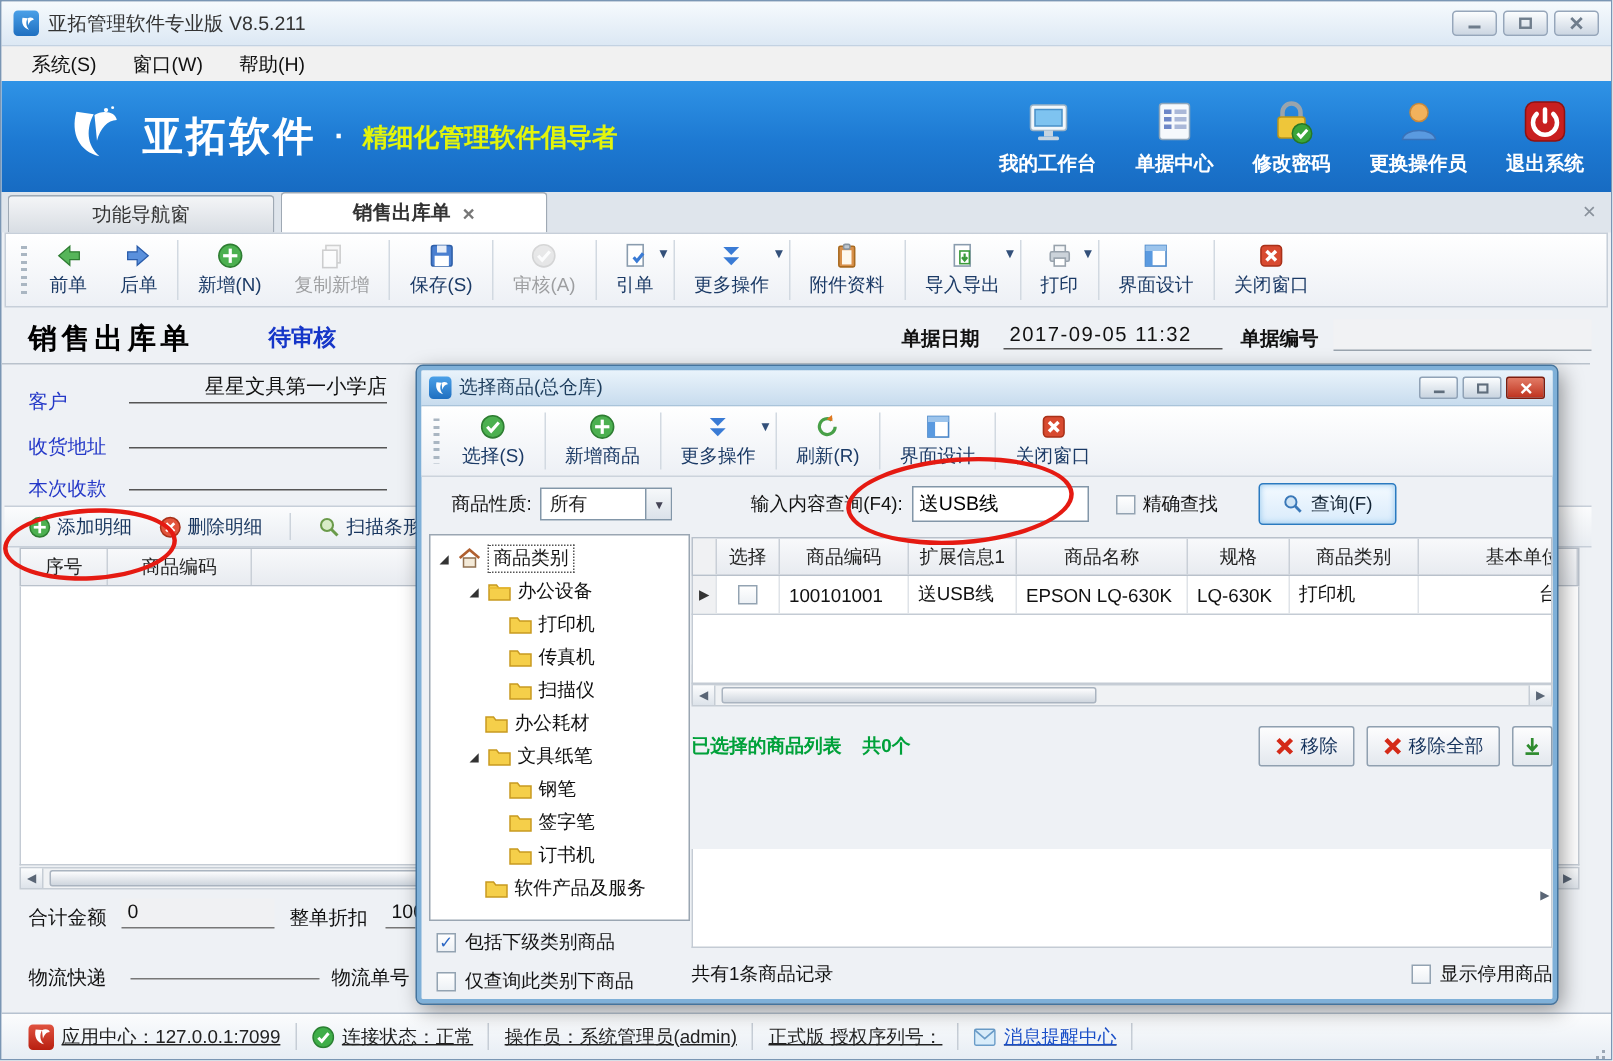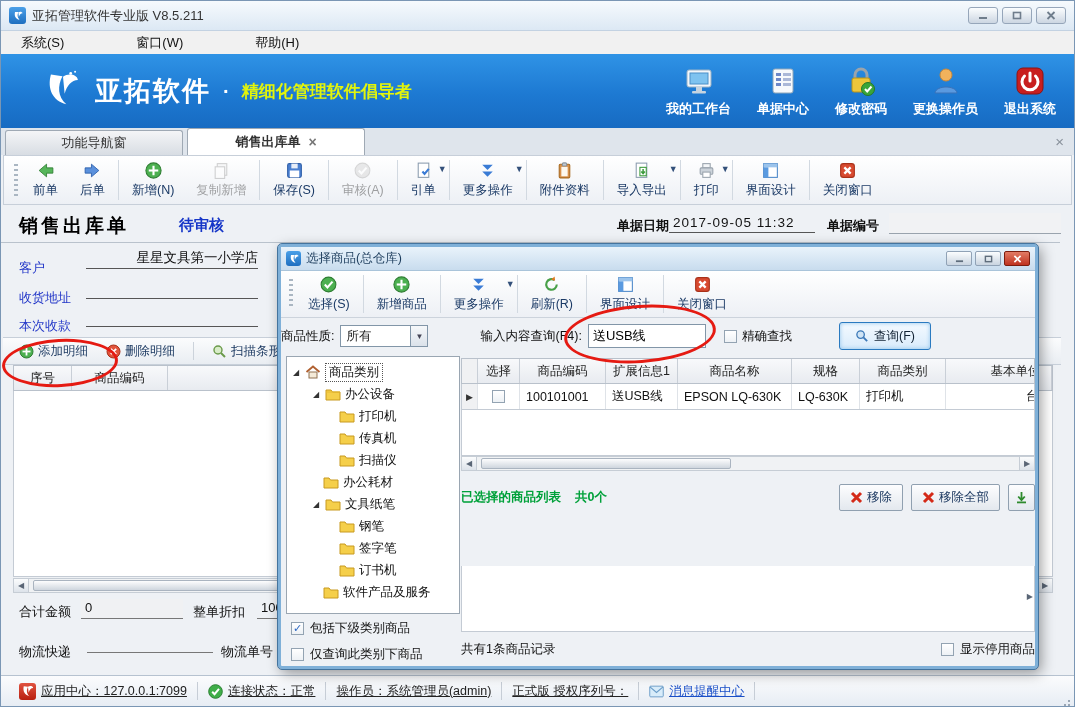--- a/index.html
+++ b/index.html
@@ -15,21 +15,21 @@
   .applogo { width:17px; height:17px; border-radius:3px; background:linear-gradient(#4aa0e8,#1f6fc0);
     display:inline-flex; align-items:center; justify-content:center; flex:0 0 auto; }
   .applogo svg{ width:12px; height:12px; }
   .winbtns { margin-left:auto; display:flex; gap:4px; }
   .wbtn { width:30px; height:17px; border:1px solid #96a6ba; border-radius:3px;
     background:linear-gradient(#fbfdfe,#ccd6e2); display:flex; align-items:center; justify-content:center; }
   .wbtn svg { width:10px; height:9px; }
 
   
   .menubar { position:absolute; left:0; top:30px; right:0; height:23px; background:#f1f1f1;
-    display:flex; align-items:center; padding-left:8px;gap:48px; }
+    display:flex; align-items:center; padding-left:8px; }
   .menuitem { padding:3px 12px; font-size:13px; color:#111; }
 
   
   .banner { position:absolute; left:0; top:53px; right:0; height:74px;
     background:linear-gradient(180deg,#2f93e6 0%,#1d79d2 55%,#176bc2 100%); display:flex; align-items:center; }
   .brandwrap { display:flex; align-items:center; margin-left:40px; gap:10px; }
   .brandwrap svg { width:44px; height:44px; }
   .brand { color:#fff; font-size:27px; font-weight:bold; letter-spacing:2px; }
   .brand-dot { color:#fff; font-size:20px; font-weight:bold; margin:0 2px; }
   .slogan { color:#e3f50a; font-size:17px; font-weight:bold; }
@@ -54,21 +54,21 @@
     gap:2px; padding:3px 11px; font-size:12.5px; color:#1b3a66; white-space:nowrap; }
   .tbtn svg { width:19px; height:19px; }
   .tbtn.dim { opacity:.45; filter:grayscale(1); }
   .tbtn .dd { position:absolute; right:0px; top:8px; font-size:9px; color:#33507a; }
   .tsep { width:1px; background:#d2d9e1; margin:4px 2px; }
 
   
   .formheader { position:absolute; left:0; top:204px; right:14px; height:38px; border-bottom:1px solid #b9c2cc; }
   .formtitle { position:absolute; left:18px; top:8px; font-size:19px; font-weight:bold; color:#000; letter-spacing:3px; }
   .formstatus { position:absolute; left:178px; top:11px; font-size:15px; font-weight:bold; color:#1636c8; }
-  .datelabel { position:absolute; left:600px; top:12px; font-size:13px; font-weight:bold; color:#111;margin-left:16px; }
+  .datelabel { position:absolute; left:600px; top:12px; font-size:13px; font-weight:bold; color:#111; }
   .datevalue { position:absolute; left:668px; top:10px; width:146px; font-size:13.5px; color:#111;
     border-bottom:1px solid #555; padding:0 2px 2px 4px; letter-spacing:1px; }
   .nolabel { position:absolute; left:826px; top:12px; font-size:13px; font-weight:bold; color:#111; }
   .nofield { position:absolute; left:888px; top:8px; width:172px; height:21px; background:#f1f2f4; border-bottom:1px solid #9aa4ae; }
 
   
   .flabel { position:absolute; font-size:13px; color:#2438c8; }
   .fline  { position:absolute; border-bottom:1px solid #555; height:20px; font-size:13.5px; color:#111; padding-left:4px;text-align:right; }
   .detailbar { position:absolute; left:2px; top:336px; width:1058px; height:28px;
     background:linear-gradient(#fbfcfd,#e9edf2); border-top:1px solid #c7cfd9; border-bottom:1px solid #c7cfd9;
@@ -111,21 +111,21 @@
   .dlg-title .applogo { width:15px; height:15px; }
   .dlg-title .ttext { margin-left:5px; font-size:12.5px; color:#1c3c5c; }
   .dlg-btns { margin-left:auto; display:flex; gap:3px; }
   .dbtnw { width:26px; height:15px; border:1px solid #90a2b6; border-radius:2px;
     background:linear-gradient(#fbfdfe,#c9d4e0); display:flex; align-items:center; justify-content:center; }
   .dbtnw svg { width:9px; height:8px; }
   .dbtnw.red { background:linear-gradient(#e27b65,#bf3320); border-color:#7c1d0f; }
 
   .dlg-toolbar { height:47px; background:linear-gradient(#ffffff,#edf0f5); border-bottom:1px solid #ccd3dc;
     display:flex; align-items:stretch; padding-left:8px; }
-  .dlg-search { height:36px; display:flex; align-items:center; padding-left:0; position:relative; }
+  .dlg-search { height:36px; display:flex; align-items:center; padding-left:20px; position:relative; }
   .slabel { font-size:12.5px; color:#111; }
   .selectbox { width:88px; height:22px; background:#fff; border:1px solid #8296a8; display:flex; align-items:center; margin-left:6px; }
   .selectbox .val { flex:1; padding-left:5px; font-size:12.5px; }
   .selectbox .sarr { width:17px; height:100%; border-left:1px solid #8296a8; background:linear-gradient(#f6f8fa,#dbe2ea);
     display:flex; align-items:center; justify-content:center; font-size:8px; color:#445; }
   .qinput { width:118px; height:24px; background:#fff; border:1px solid #8296a8; font-size:13px; padding:0 4px;
     font-family:"Liberation Sans","DejaVu Sans",sans-serif; }
   .cb { width:13px; height:13px; border:1px solid #93a3b2; background:linear-gradient(#fff,#edf1f5);
     display:inline-flex; align-items:center; justify-content:center; font-size:11px; color:#2a66c4; font-weight:bold; flex:0 0 auto; }
   .searchbtn { position:absolute; left:558px; top:4px; width:92px; height:28px; border:1px solid #2a7ac0; border-radius:3px;

